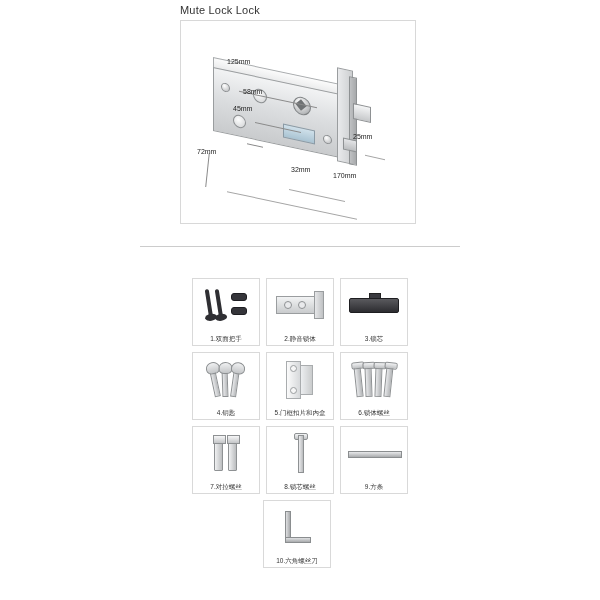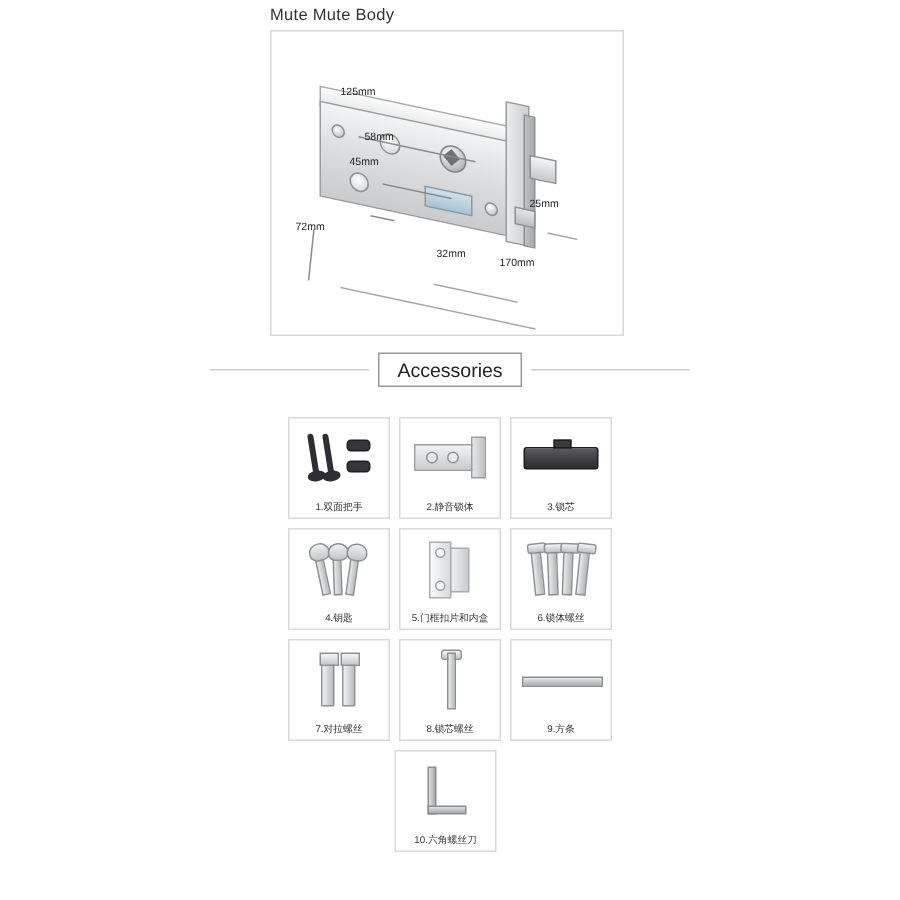--- a/index.html
+++ b/index.html
@@ -453,21 +453,21 @@
     width: 24px; height: 4px;
     background: linear-gradient(180deg,#dfe0e2,#a8aaac);
     border: 1px solid #8a8d8f;
   }
 </style>
 </head>
 <body>
 
 <div class="page">
 
-  <div class="section-title">Mute Mute Body</div>
+  <div class="section-title">Mute Lock Lock</div>
 
   <div class="diagram-panel">
 
     <div class="lock-wrap">
       <div class="lock-body-top"></div>
       <div class="lock-body"></div>
       <div class="faceplate"></div>
       <div class="faceplate-2"></div>
       <div class="latch"></div>
       <div class="lower-tongue"></div>
@@ -492,21 +492,20 @@
     <span class="dim-label lbl-58">58mm</span>
     <span class="dim-label lbl-45">45mm</span>
     <span class="dim-label lbl-72">72mm</span>
     <span class="dim-label lbl-32">32mm</span>
     <span class="dim-label lbl-170">170mm</span>
     <span class="dim-label lbl-25">25mm</span>
   </div>
 
   <div class="acc-head-row">
     <div class="acc-rule"></div>
-    <div class="acc-box">Accessories</div>
     <div class="acc-rule"></div>
   </div>
 
   <div class="grid">
 
     <div class="cell">
       <div class="art">
         <div class="handle-pair">
           <div class="handle h1"></div>
           <div class="handle h2"></div>

